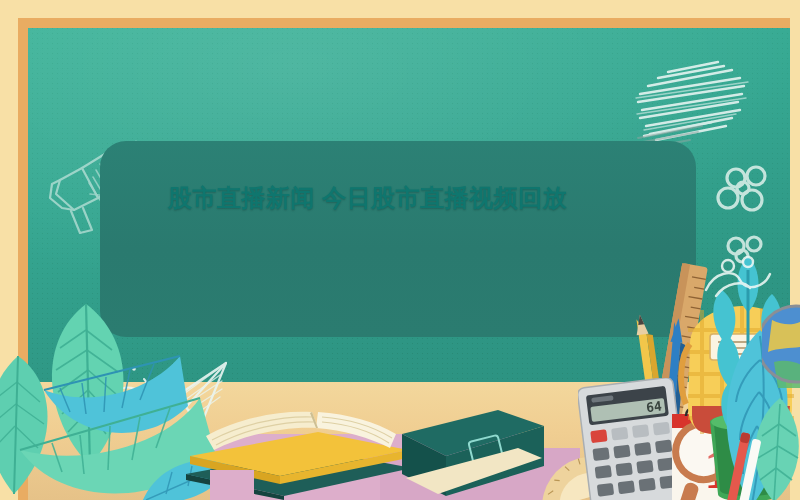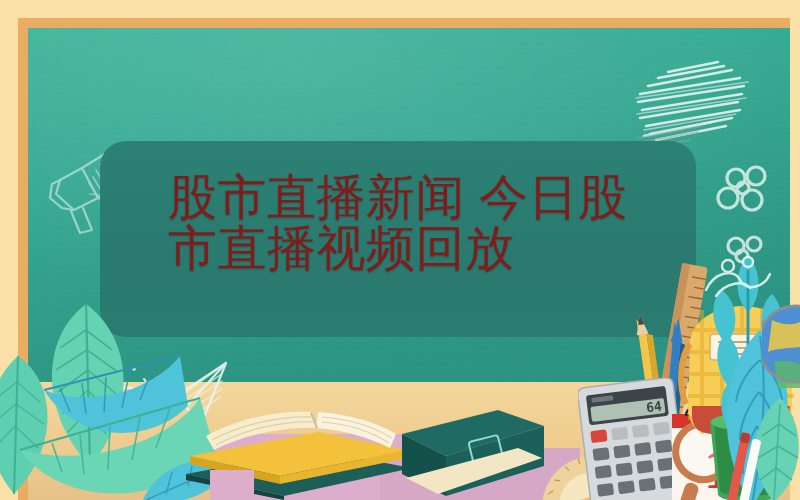--- a/index.html
+++ b/index.html
@@ -53,22 +53,22 @@
     border-radius:26px 26px 26px 26px;
   }
   .title-panel-noise {
     position:absolute; inset:0; border-radius:26px; opacity:.25; mix-blend-mode:overlay;
     background-image:radial-gradient(rgba(255,255,255,.5) .6px, transparent .7px);
     background-size:4px 4px;
   }
 
   .headline {
     position:absolute; left:168px; top:172px; width:500px;
-    color:#7f1d1d;
-    font-size:49px; line-height:51px; font-weight:normal;
+    color:#0f766e;
+    font-size:24px; line-height:51px; font-weight:bold;
     letter-spacing:.5px;
     text-shadow:0 1px 2px rgba(0,0,0,.22);
     white-space:pre-wrap;
   }
 
   
   .chalk { position:absolute; opacity:.82; }
   .megaphone { left:38px; top:138px; width:110px; height:105px; opacity:.55; }
   .flowers   { left:712px; top:158px; width:72px;  height:110px; opacity:.80; }
   .plane     { left:104px; top:355px; width:128px; height:78px;  opacity:.90; }

